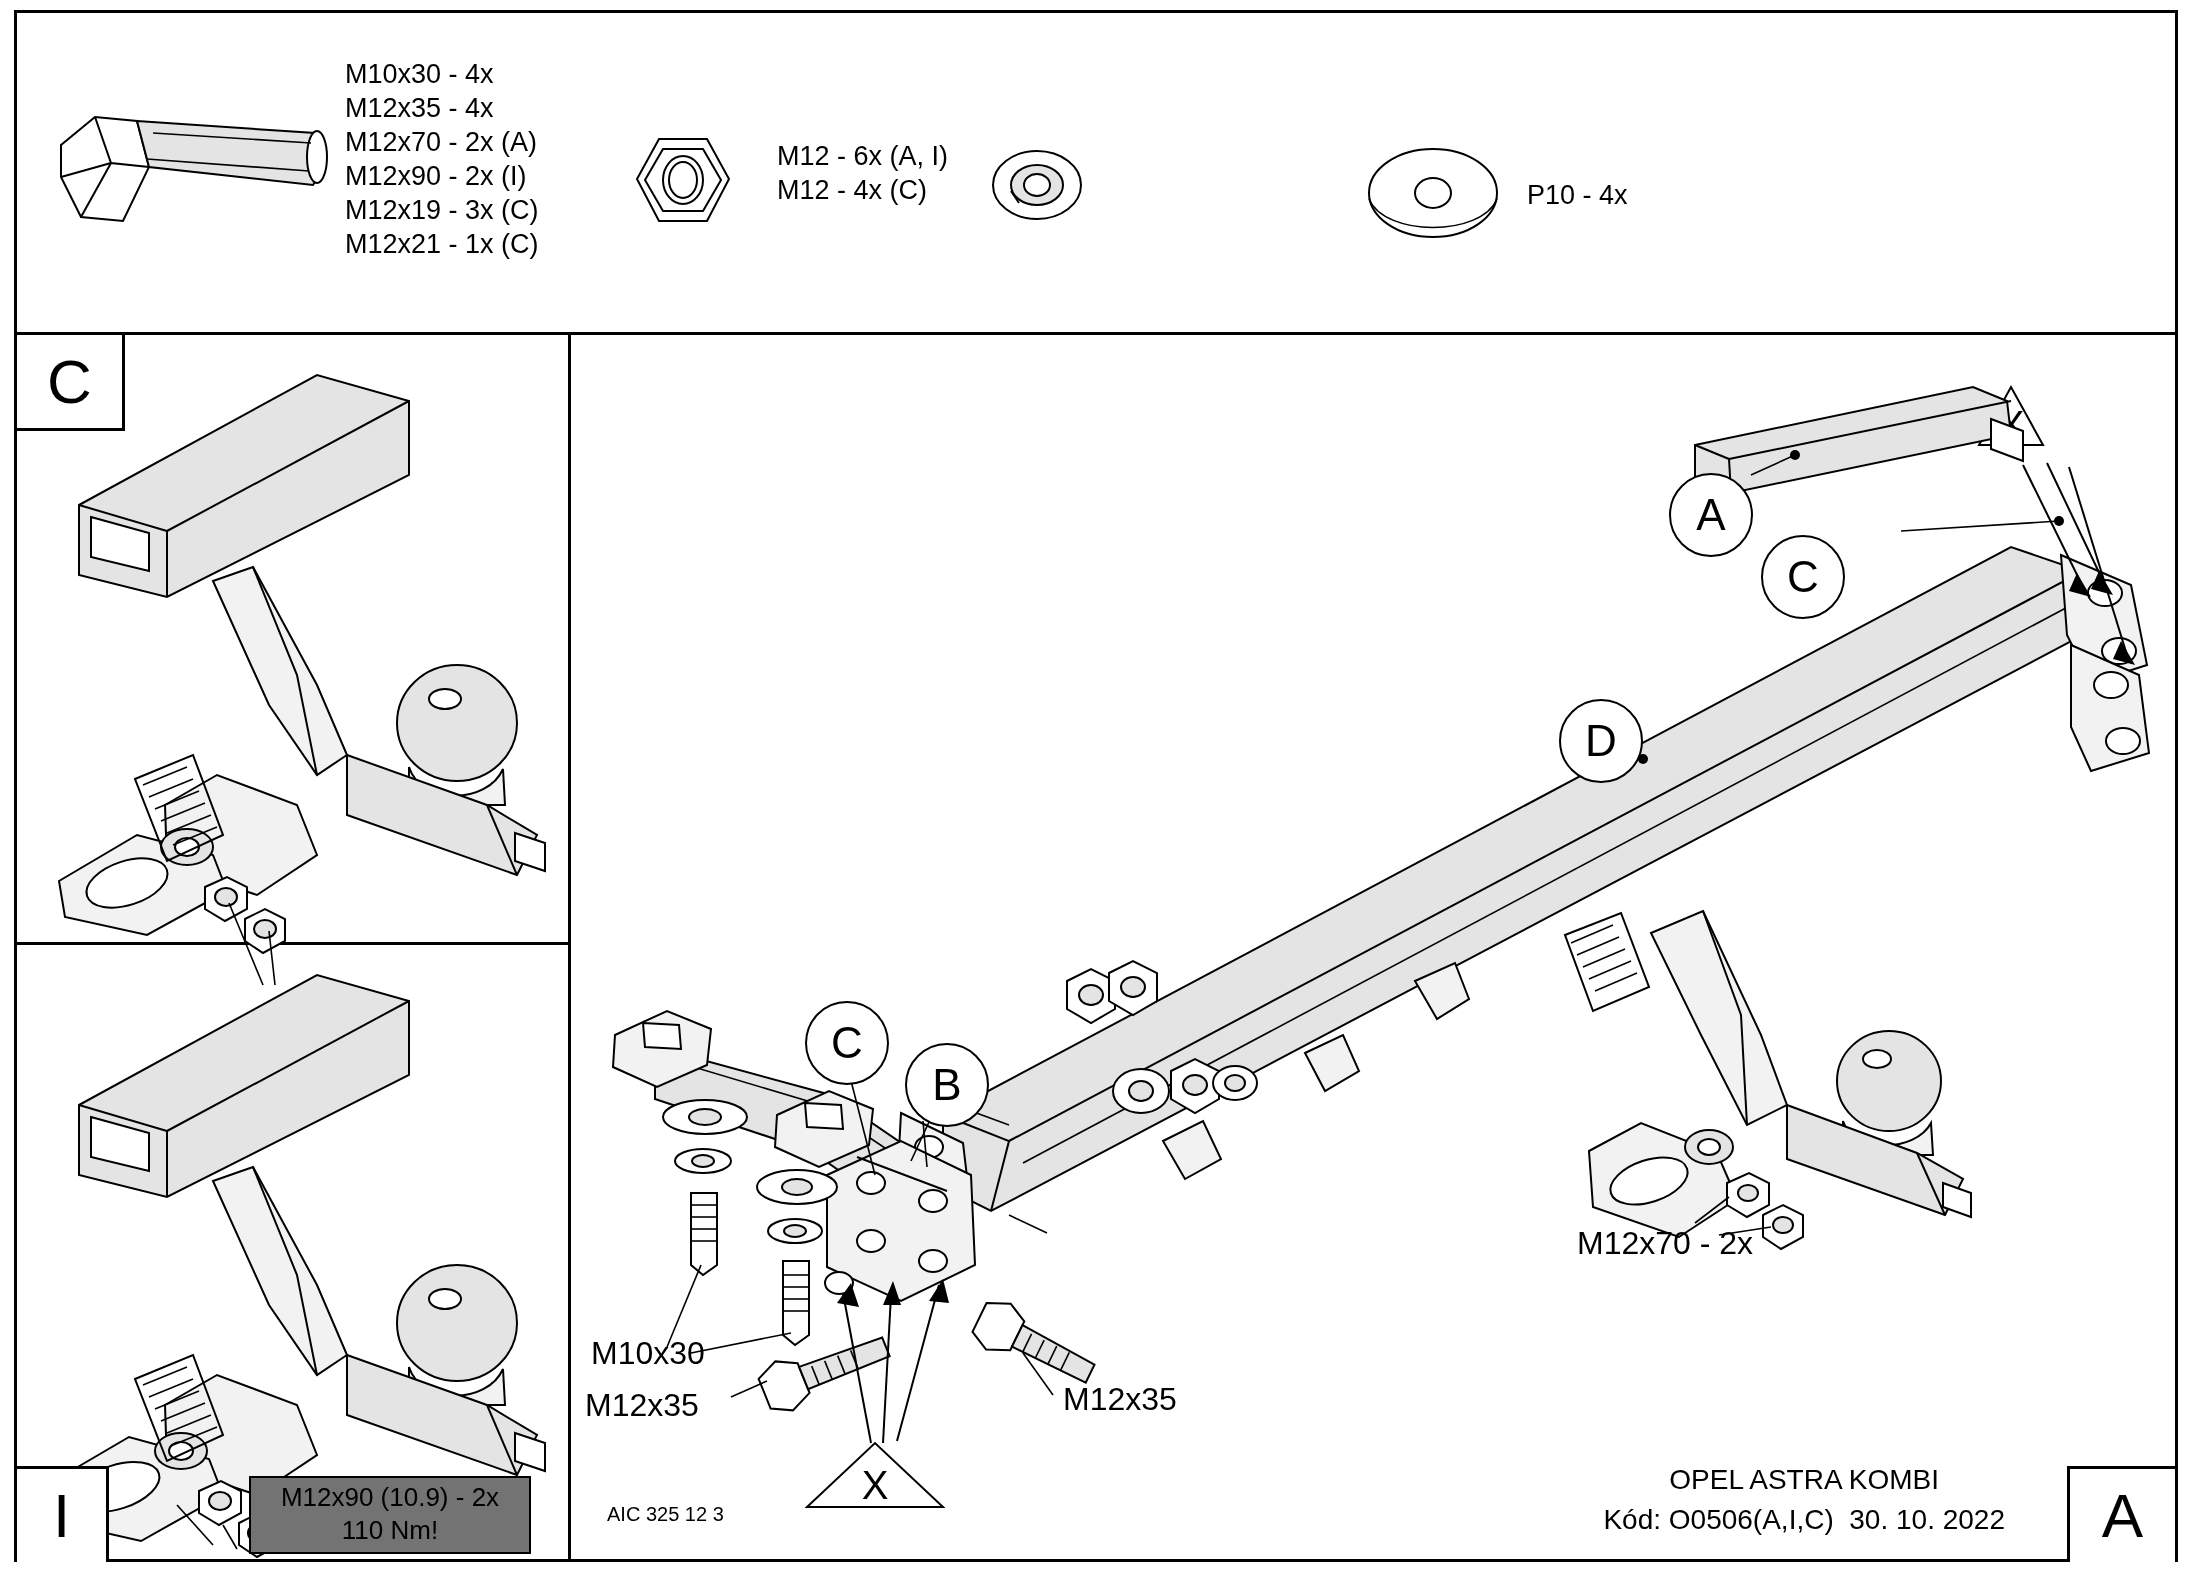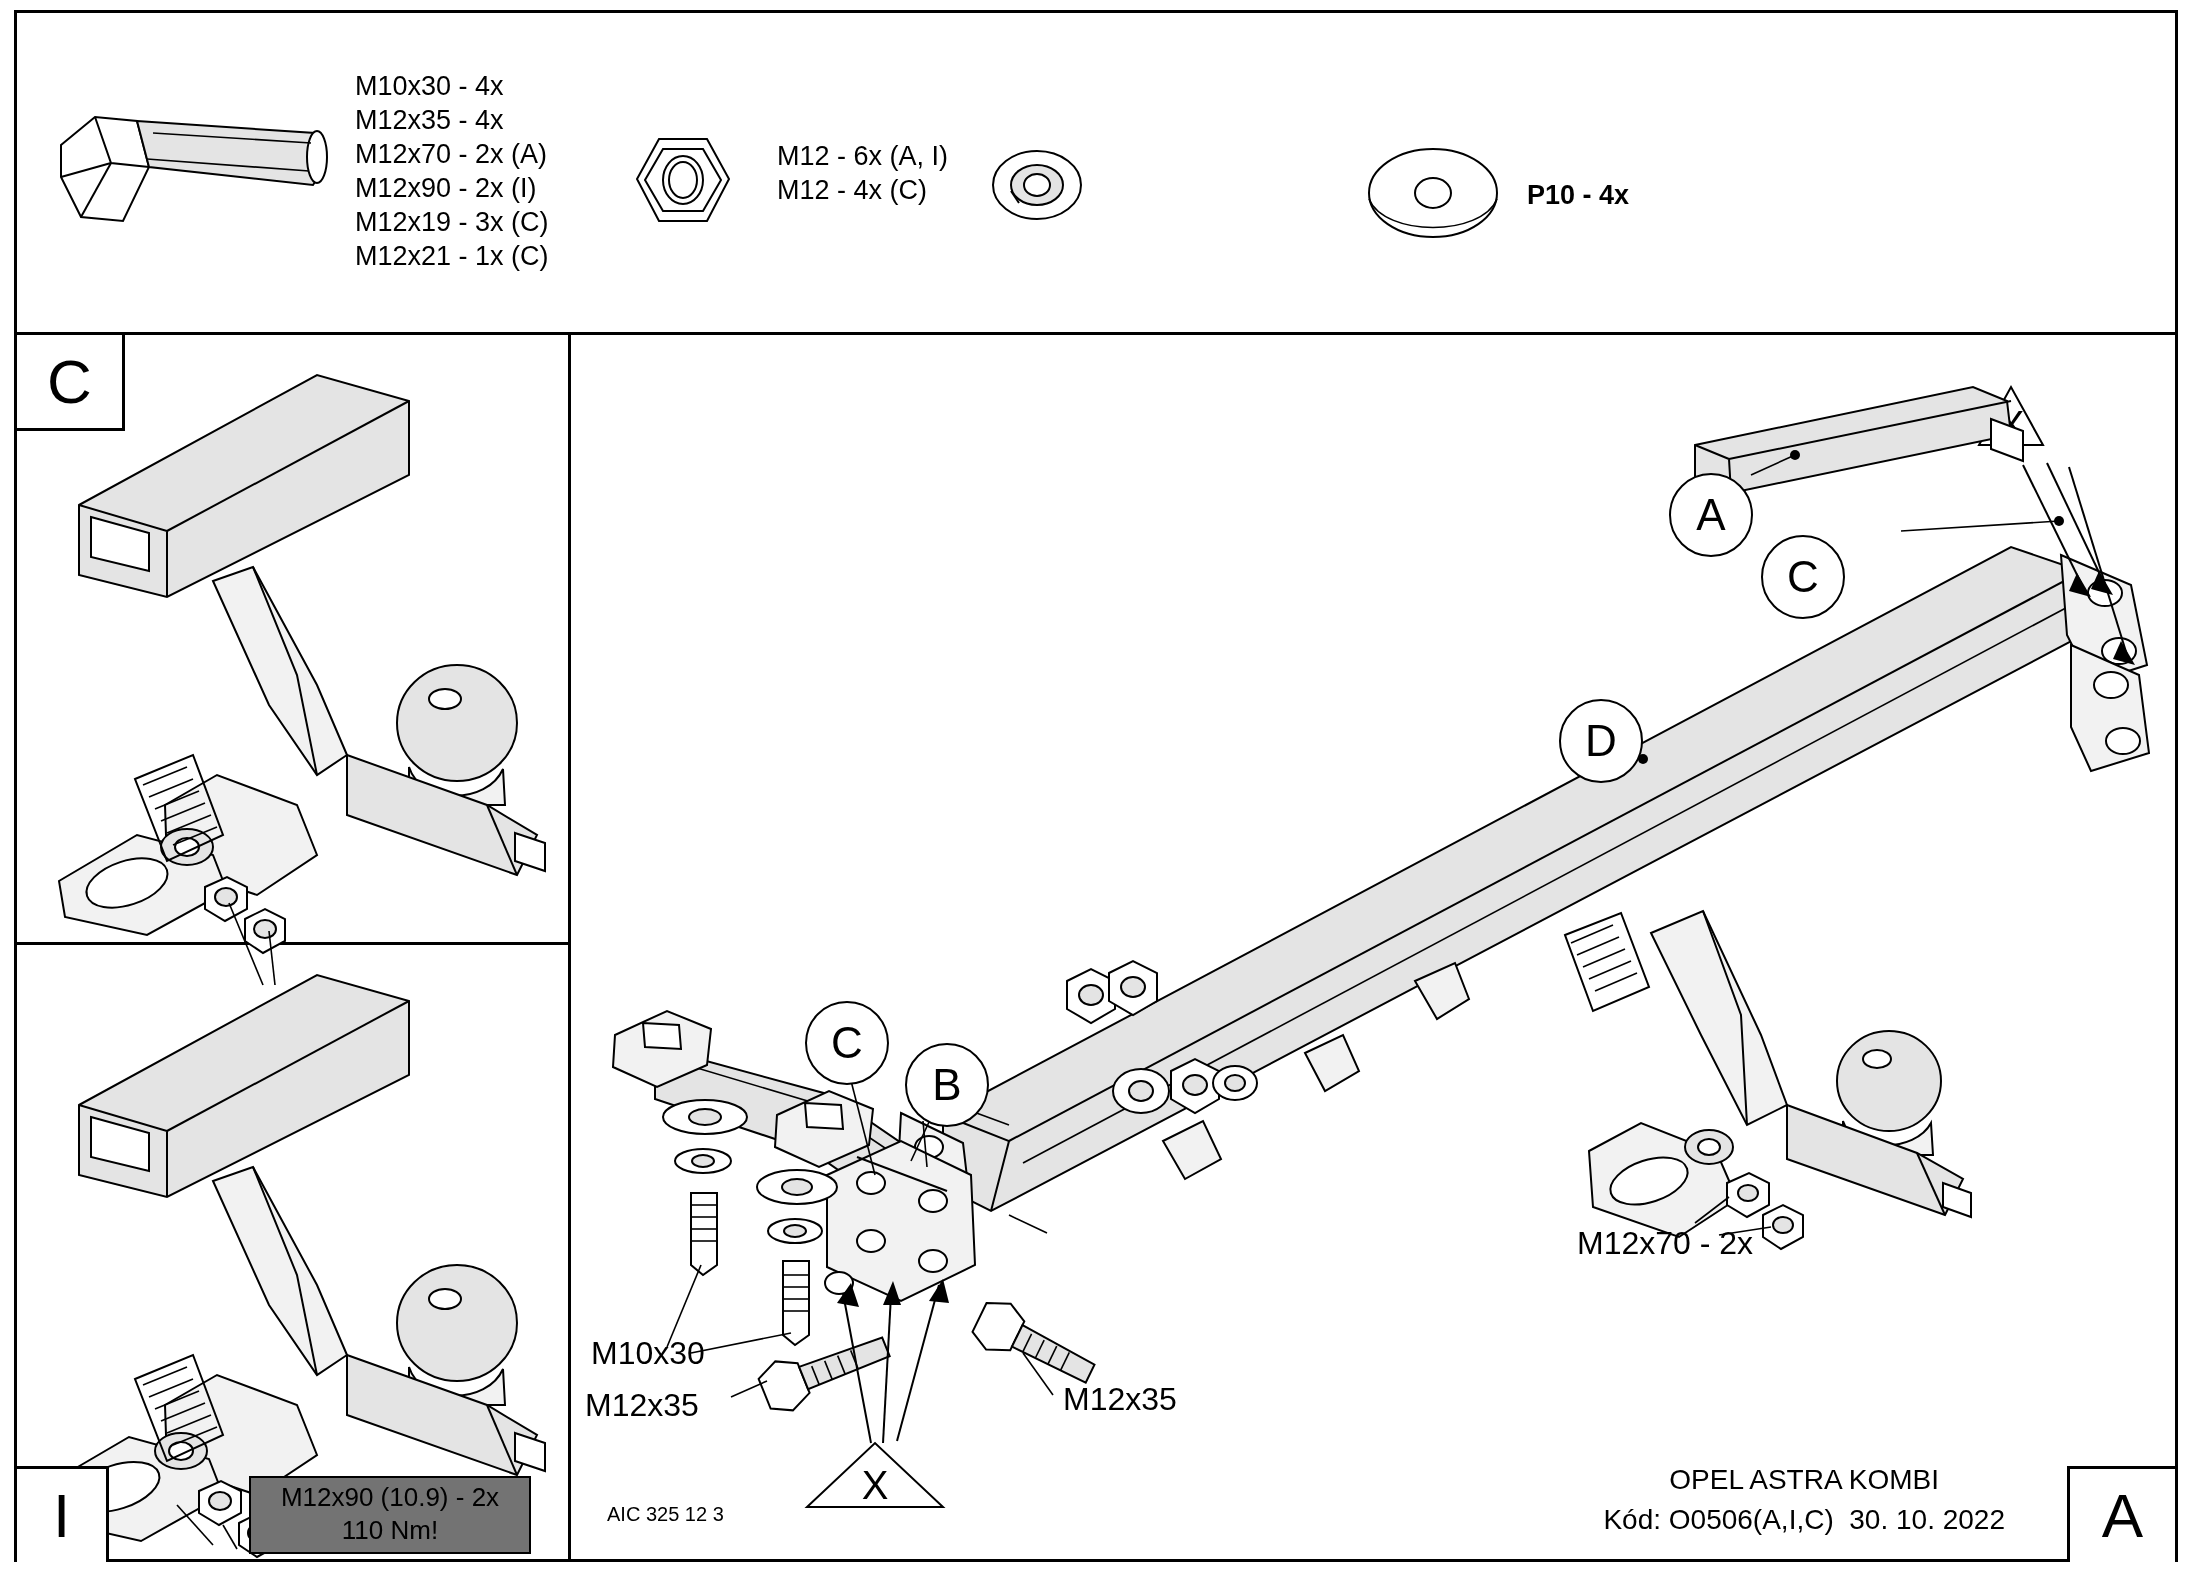--- a/index.html
+++ b/index.html
@@ -28,24 +28,24 @@
     font-size: 27px;
     line-height: 34px;
     white-space: pre;
   }
   
   .bolt-wrap { position: absolute; left: 36px; top: 58px; }
   .nut-wrap  { position: absolute; left: 612px; top: 118px; }
   .pp-wrap   { position: absolute; left: 968px; top: 128px; }
   .p10-wrap  { position: absolute; left: 1348px; top: 128px; }
 
-  .legend-txt-1 { position: absolute; left: 338px; top: 44px; margin-top: 12px; }
+  .legend-txt-1 { position: absolute; left: 328px; top: 44px; }
   .legend-txt-2 { position: absolute; left: 760px; top: 126px; }
   .legend-txt-3 { position: absolute; left: 1090px; top: 125px; }
-  .legend-txt-4 { position: absolute; left: 1510px; top: 165px; font-weight: bold; }
+  .legend-txt-4 { position: absolute; left: 1510px; top: 165px; }
 
   
   .left-col {
     position: absolute;
     left: 0; top: 322px;
     width: 554px; height: 1227px;
     border-right: 3px solid #000;
   }
   .panel-c {
     position: absolute; left: 0; top: 0;

